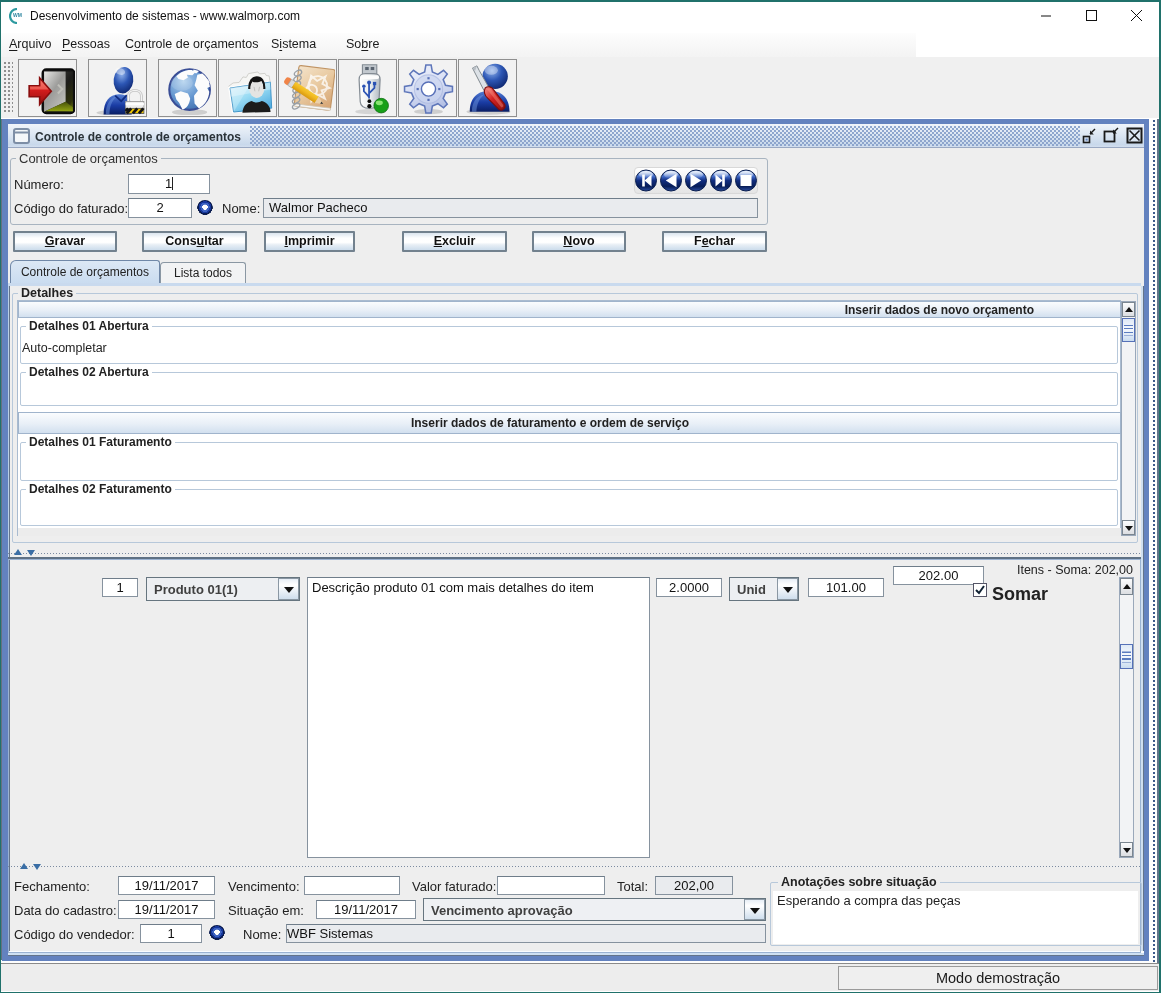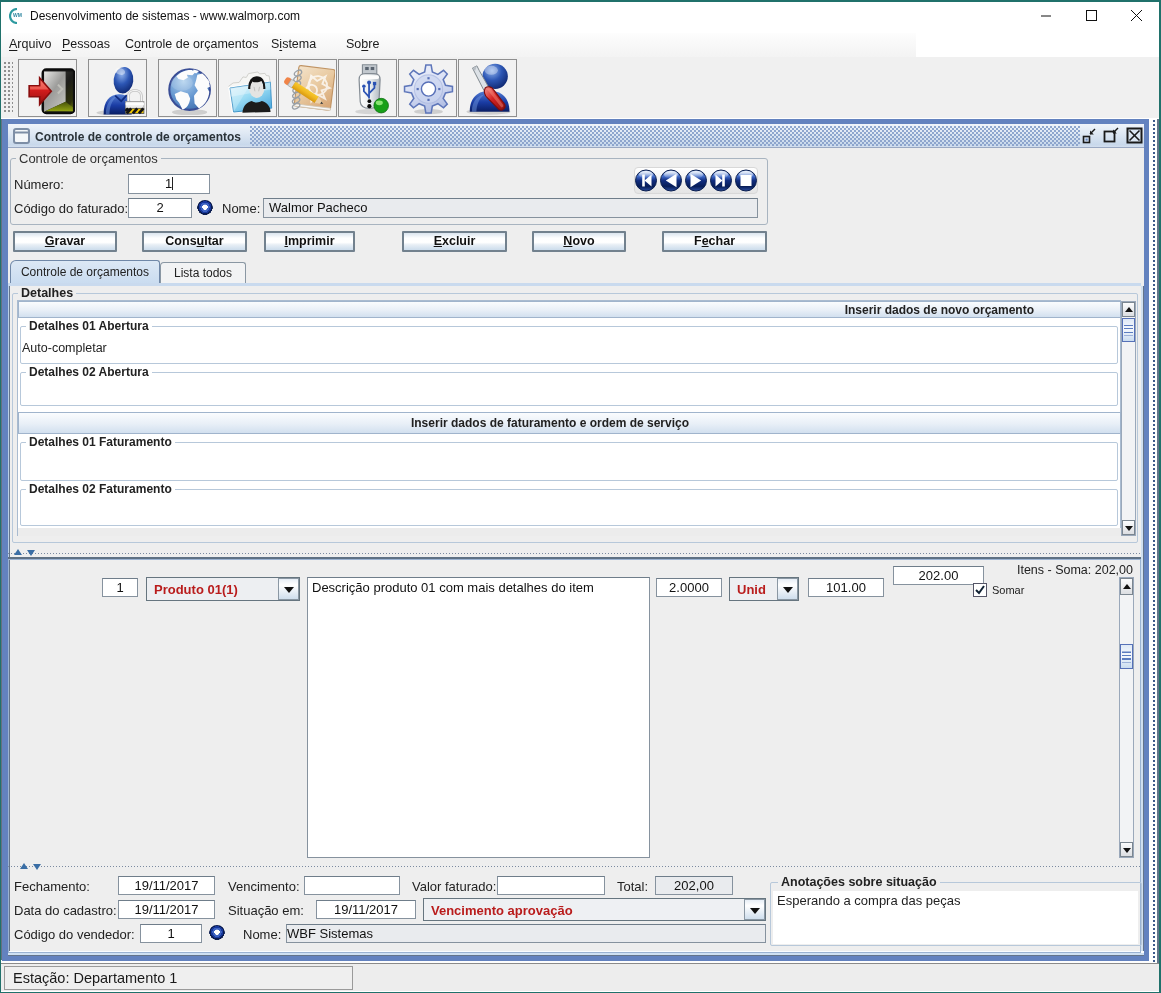--- a/index.html
+++ b/index.html
@@ -27,34 +27,34 @@
 #frame { left:2px; top:119px; width:1147px; height:842px; border:solid #6382BF; border-width:5px 5px 5px 6px; background:#eeeeee; }
 #ftitle { left:8px; top:124px; width:1136px; height:24px;
   background:linear-gradient(180deg,#f0f4fa 0%,#dde7f3 45%,#c8d8eb 90%,#d3dfef 100%);
   border-bottom:1px solid #99a8c2; }
 #ftexture { left:250px; top:126px; width:830px; height:20px;
   background-image:radial-gradient(circle at 1px 1px,#8aa3cc 0.7px,rgba(0,0,0,0) 0.85px),radial-gradient(circle at 3px 3px,#8aa3cc 0.7px,rgba(0,0,0,0) 0.85px);
   background-size:4px 4px; }
 #ftitle-text { left:35px; top:130px; font-size:12px; font-weight:bold; color:#2a3238; }
 
 .lbl { position:absolute; font-size:13px; color:#222; white-space:nowrap; }
-.blbl { position:absolute; font-size:11px; font-weight:normal; color:#222; white-space:nowrap; }
+.blbl { position:absolute; font-size:18px; font-weight:bold; color:#222; white-space:nowrap; }
 .tf { position:absolute; background:#fff; border:1px solid #86929e; border-top-color:#6f7d8a; font-size:13px; color:#111; }
 .tf.ro { background:#e9ebee; }
 .tf.ctr { text-align:center; }
 .grp { position:absolute; border:1px solid #a8b4c0; border-radius:3px; }
 .grp-bl { position:absolute; border:1px solid #b7c8da; border-radius:2px; }
 .grplbl { position:absolute; font-size:13px; color:#333; background:#eeeeee; padding:0 3px; white-space:nowrap; }
 .btn { position:absolute; height:21px; border:2px solid #72818e; border-radius:1px;
   background:linear-gradient(180deg,#dbe5ef 0%,#fdfeff 30%,#ffffff 55%,#e7eef5 70%,#ccdcec 100%);
   font-size:12.5px; font-weight:bold; color:#111; text-align:center; line-height:17px; }
 .btn u { text-decoration:underline; text-underline-offset:1px; }
 
 .combo { position:absolute; border:1px solid #66757f; background:#edeff2; }
-.combo .txt { position:absolute; left:7px; top:50%; transform:translateY(-50%); font-size:13px; font-weight:bold; color:#b91c1c; }
+.combo .txt { position:absolute; left:7px; top:50%; transform:translateY(-50%); font-size:13px; font-weight:bold; color:#404040; }
 .combo .arr { position:absolute; right:0; top:0; bottom:0; width:21px; border:1px solid #8a97a3;
   background:linear-gradient(180deg,#e7eef6 0%,#fff 30%,#cfdeed 100%); }
 .combo .arr:after { content:""; position:absolute; left:50%; top:50%; transform:translate(-50%,-35%);
   border-left:5px solid rgba(0,0,0,0); border-right:5px solid rgba(0,0,0,0); border-top:6px solid #111; }
 
 .sb { position:absolute; width:15px; background:#f2f3f5; border:1px solid #9aa8ba; }
 .sb .btnbox { position:absolute; left:0; width:13px; height:15px;
   background:linear-gradient(180deg,#fbfcfd,#dcdee2); border:1px solid #7b8690; }
 .sb .thumb { position:absolute; left:0; width:13px;
   background:linear-gradient(180deg,#dfe9f6 0%,#f6f9fd 45%,#cadcf0 100%); border:1px solid #5671b8; }
@@ -503,16 +503,16 @@
 <div class="abs" style="left:209px;top:925px;width:16px;height:16px;border-radius:50%;background:radial-gradient(circle at 50% 45%,#ffffff 0 2.6px,#3c62c0 2.8px 4.6px,#16379c 4.6px 6.2px,#0a1c50 6.2px 7.6px,rgba(0,0,0,0) 7.8px)"></div>
 <div class="lbl" style="left:243px;top:927px">Nome:</div>
 <div class="tf ro" style="left:286px;top:924px;width:480px;height:19px;line-height:17px;">WBF Sistemas</div>
 
 <div class="grp-bl" style="left:770px;top:882px;width:372px;height:64px"></div>
 <div class="grplbl" style="left:778px;top:875px;font-weight:bold;color:#222;font-size:12.5px">Anotações sobre situação</div>
 <div class="abs" style="left:773px;top:891px;width:365px;height:53px;background:#fff"></div>
 <div class="lbl" style="left:777px;top:893px">Esperando a compra das peças</div>
 
 <div class="abs" id="statusbar">
-  <div class="scell" style="left:3px;width:349px;padding-left:8px">Estação: Departamento 1</div>
+  <div class="scell" style="left:837px;width:320px;text-align:center">Modo demostração</div>
 </div>
 <div class="abs" id="edgeline"></div>
 <div class="abs" id="winborder"></div>
 
 </body></html>

